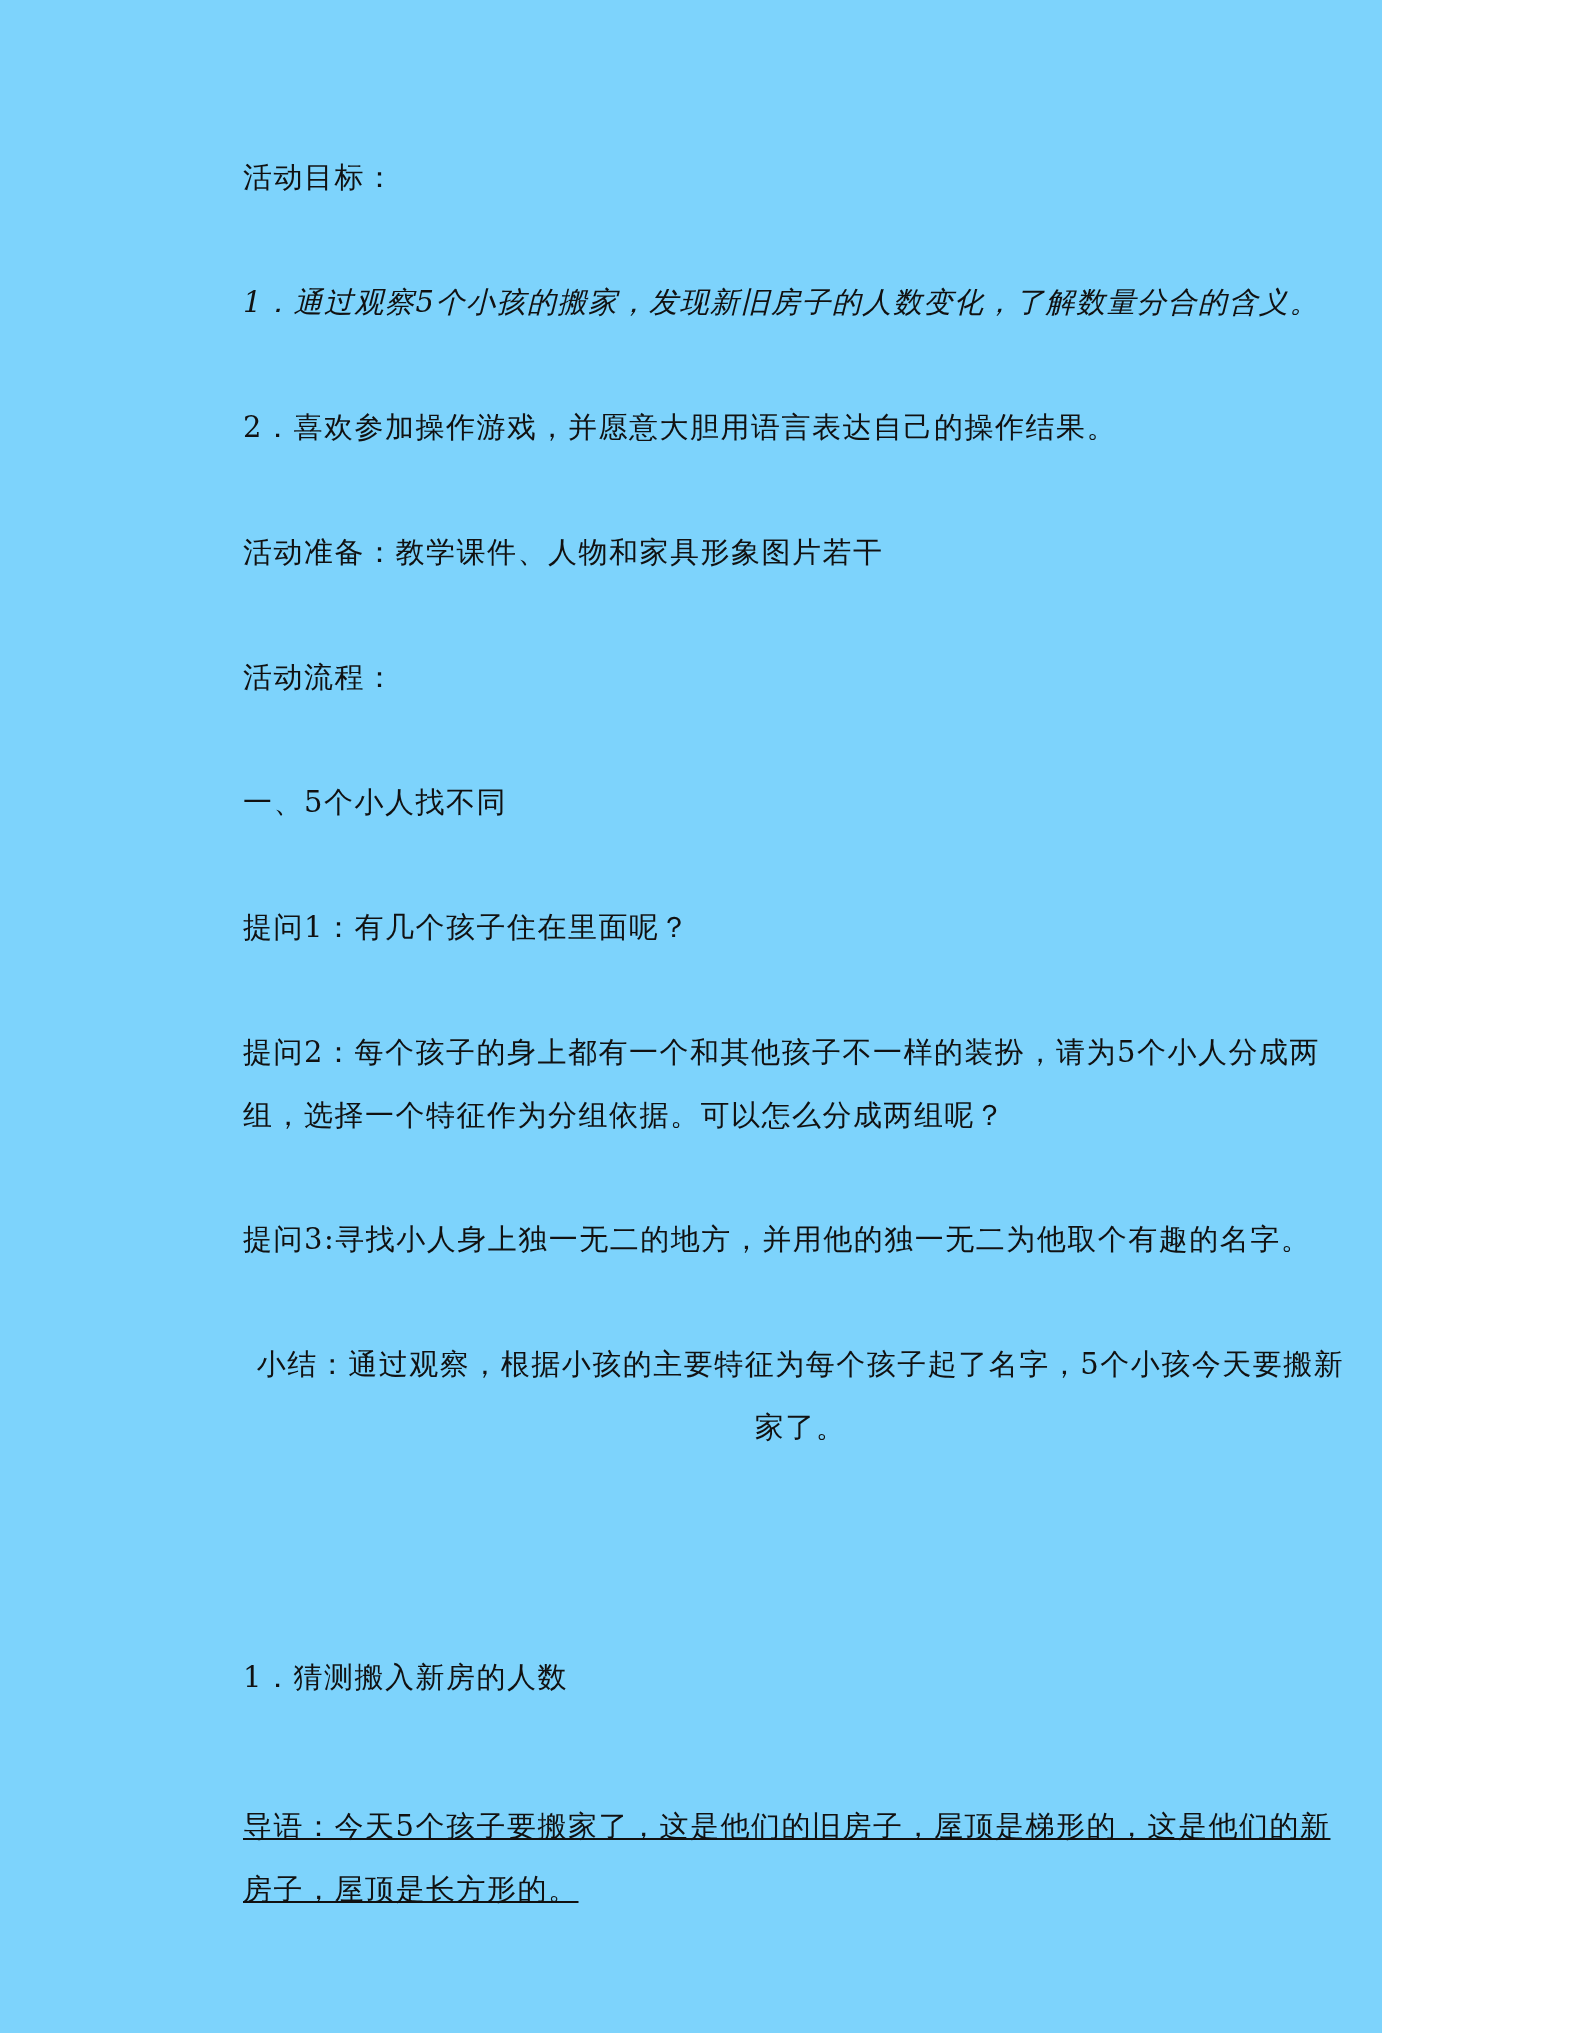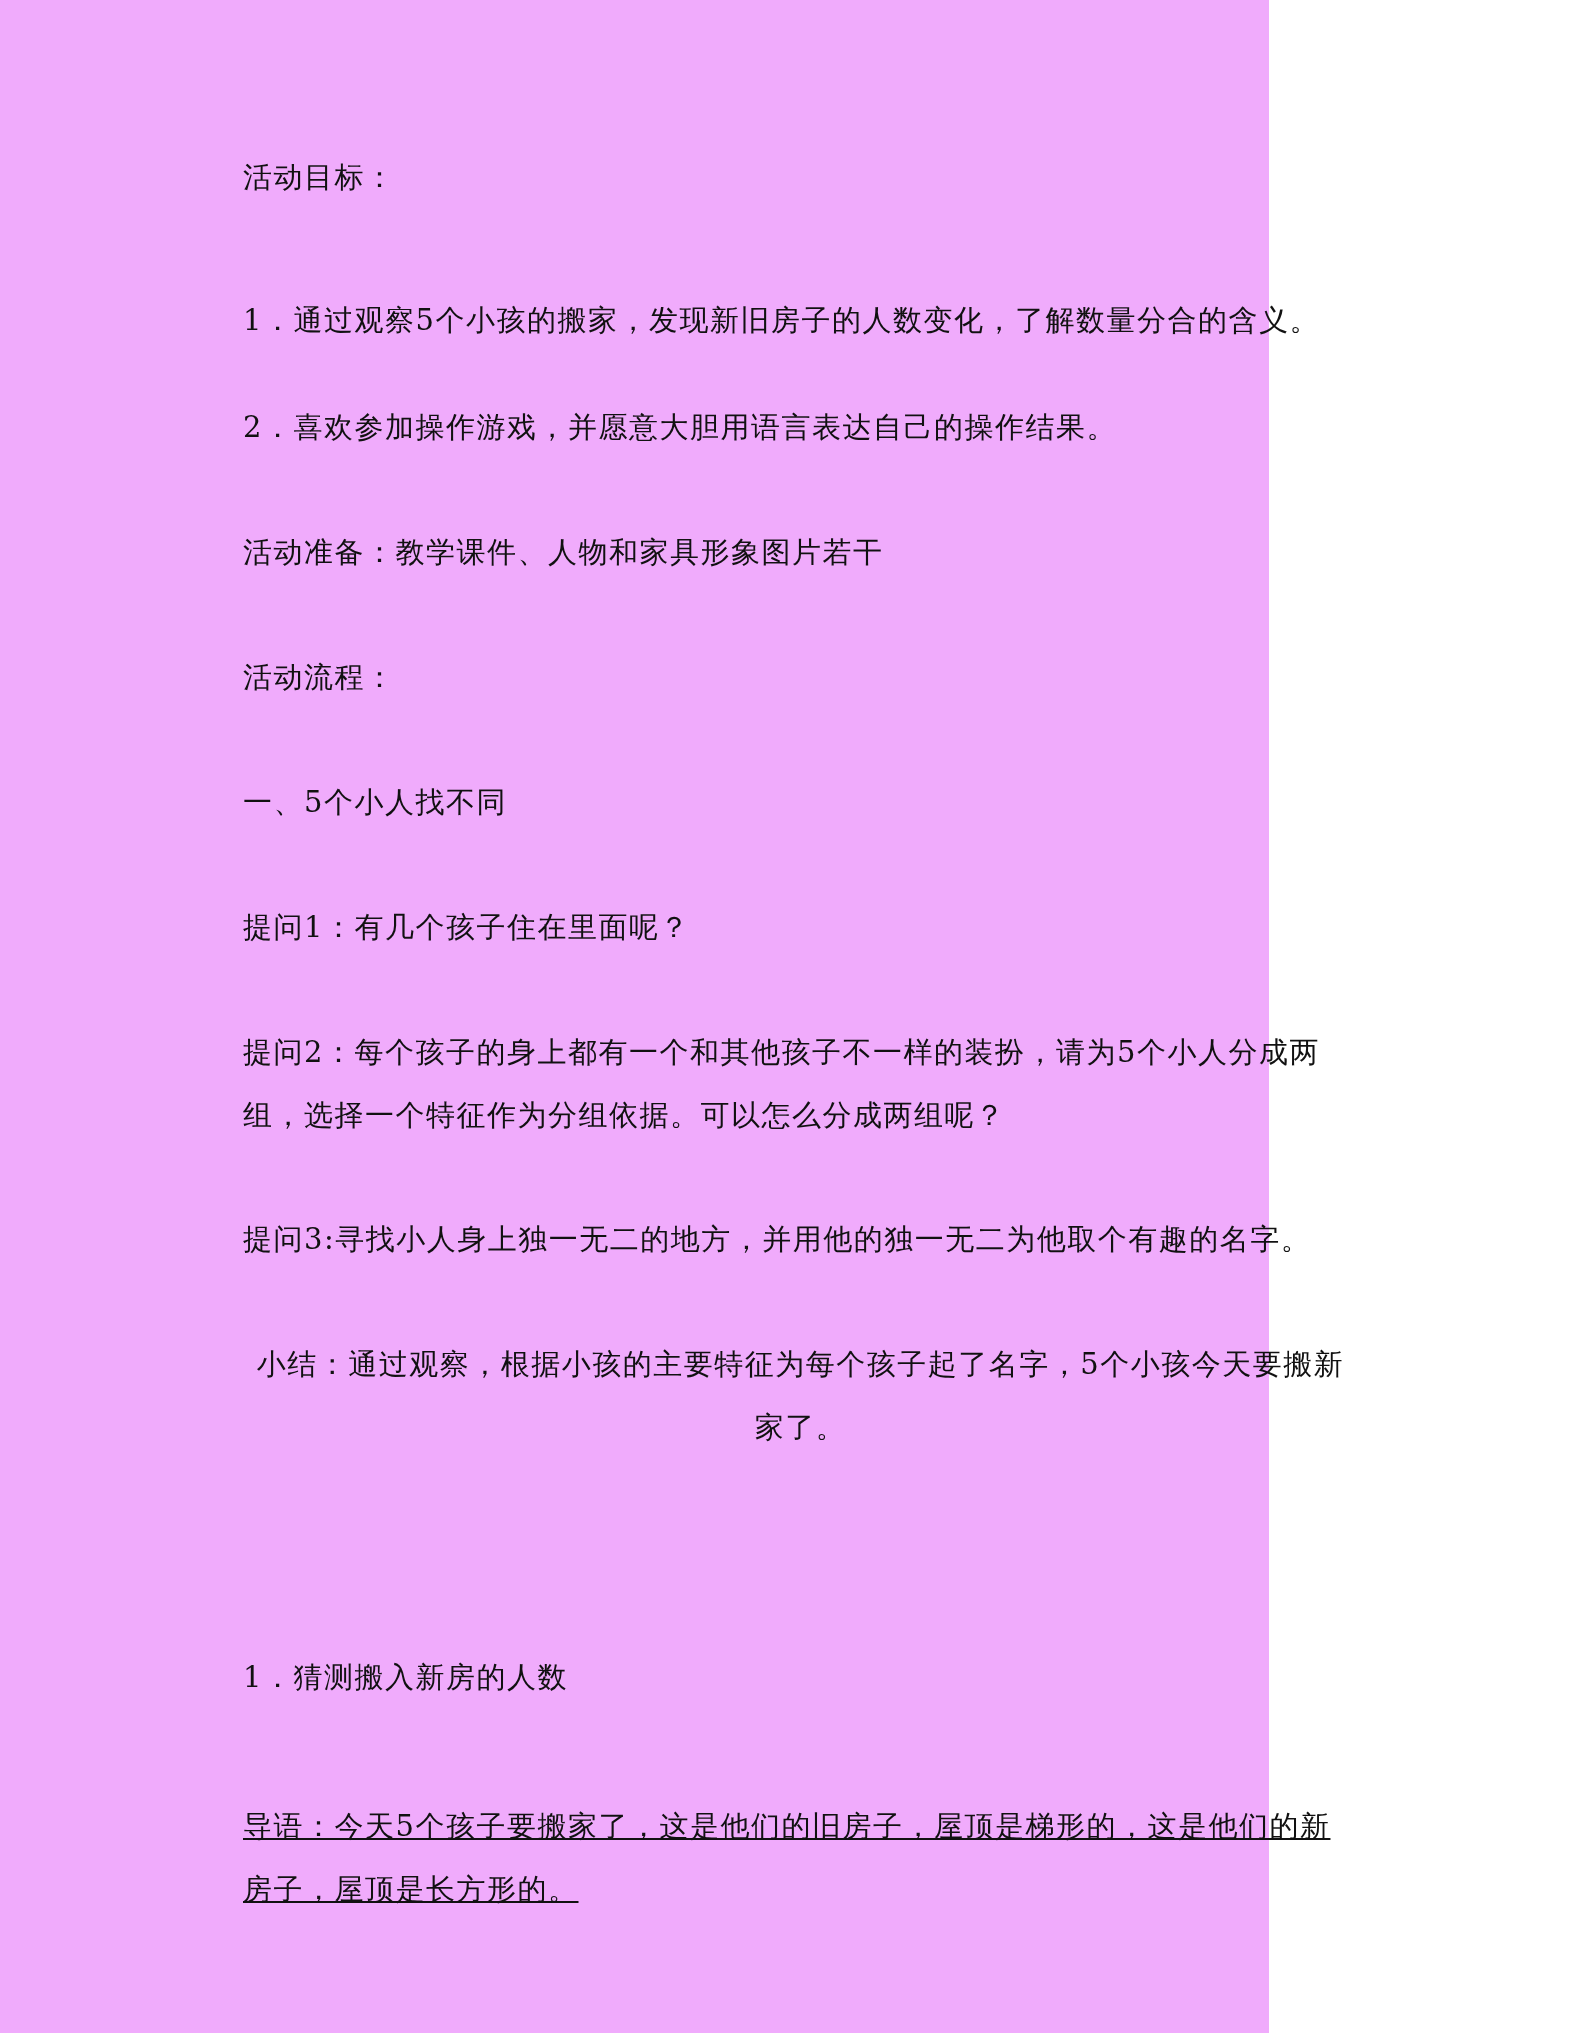--- a/index.html
+++ b/index.html
@@ -11,44 +11,44 @@
       width: 1587px;
       height: 2033px;
       position: relative;
       overflow: hidden;
       font-family: "DejaVu Serif", "Liberation Serif", serif;
       color: #111111;
     }
     .page {
       position: absolute;
       left: 0; top: 0;
-      width: 1269px;
+      width: 1382px;
       height: 2033px;
-      background: #f0abfc;
+      background: #7dd3fc;
     }
     .para {
       position: absolute;
       left: 243px;
       width: 1115px;
       font-size: 29px;
       line-height: 63px;
       letter-spacing: 1.5px;
       white-space: normal;
       word-break: break-all;
       margin: 0;
     }
   </style>
 </head>
 <body>
 
 <div class="page">
 
   <p class="para" style="top:146px;">活动目标：</p>
 
-  <p class="para" style="top:289px;">1．通过观察5个小孩的搬家，发现新旧房子的人数变化，了解数量分合的含义。</p>
+  <p class="para" style="top:271px;font-style:italic;">1．通过观察5个小孩的搬家，发现新旧房子的人数变化，了解数量分合的含义。</p>
 
   <p class="para" style="top:396px;">2．喜欢参加操作游戏，并愿意大胆用语言表达自己的操作结果。</p>
 
   <p class="para" style="top:646px;">活动流程：</p>
 
   <p class="para" style="top:521px;">活动准备：教学课件、人物和家具形象图片若干</p>
 
   <p class="para" style="top:771px;">一、5个小人找不同</p>
 
   <p class="para" style="top:896px;">提问1：有几个孩子住在里面呢？</p>

